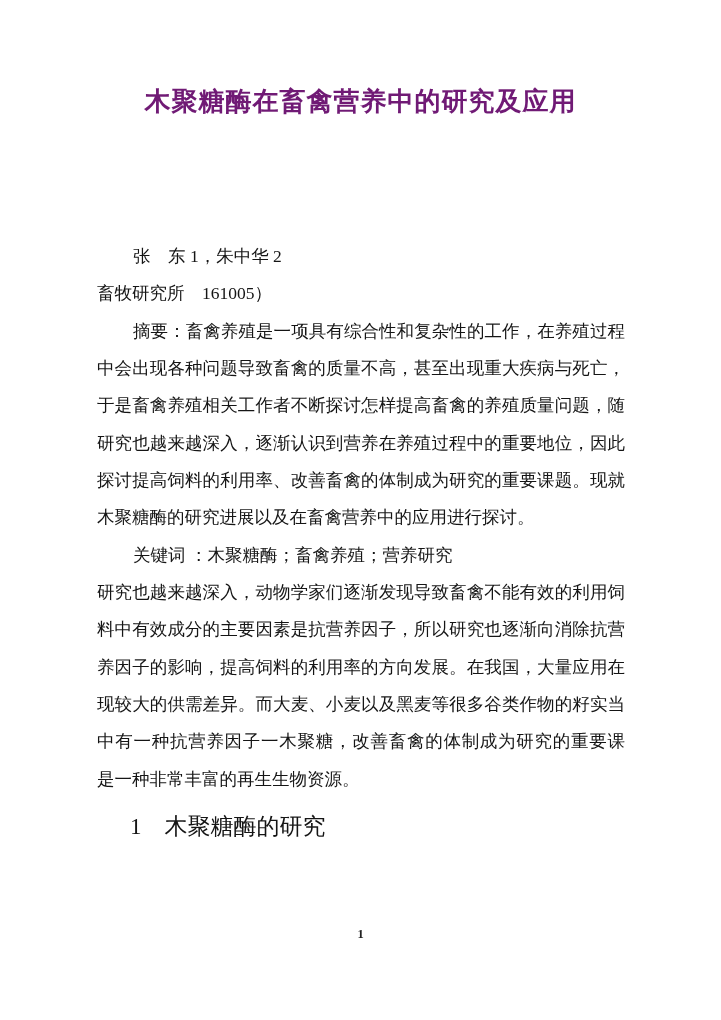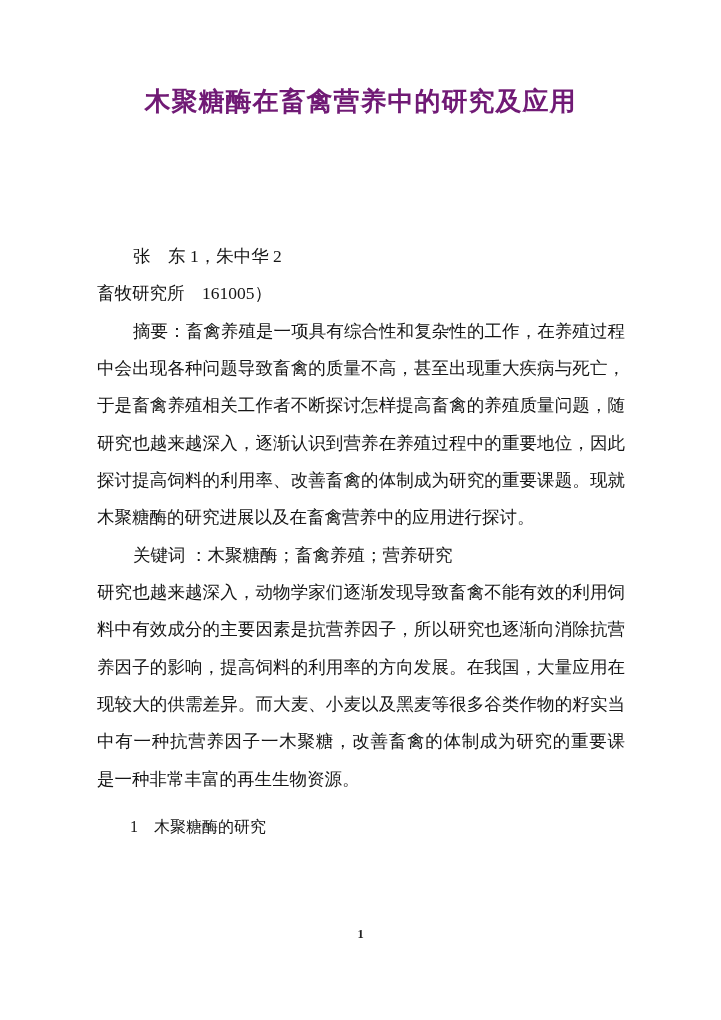--- a/index.html
+++ b/index.html
@@ -46,21 +46,21 @@
   .indent { text-indent: 36px; }
   .just {
     text-align: justify;
     text-align-last: justify;
     text-justify: inter-character;
   }
   .section-heading {
     margin-top: 10px;
     height: 37.33px;
     line-height: 37.33px;
-    font-size: 16px;
+    font-size: 23px;
     text-indent: 33px;
     overflow: hidden;
     color: #151515;
   }
   .page-number {
     position: absolute;
     top: 927px;
     left: 0;
     width: 721px;
     text-align: center;

